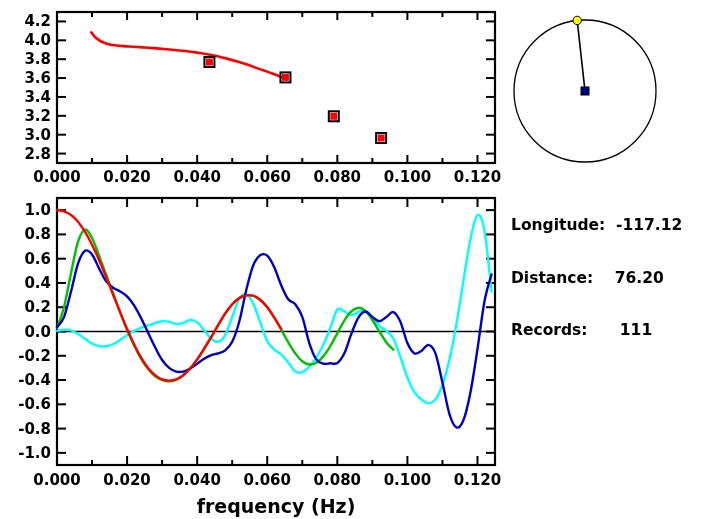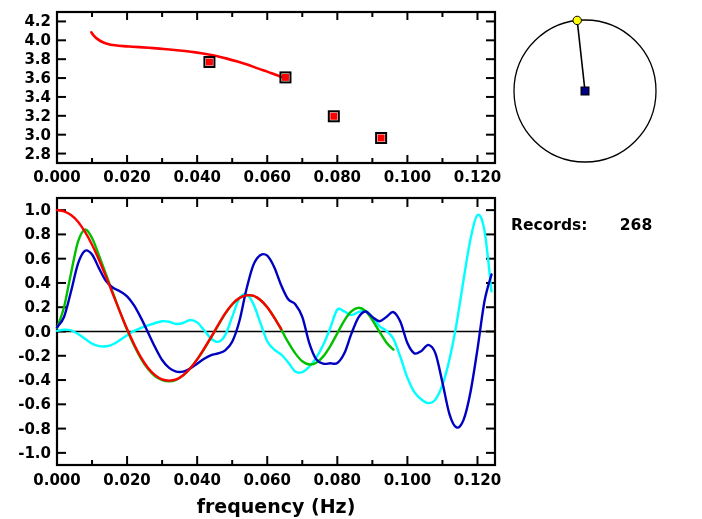--- a/index.html
+++ b/index.html
@@ -96,21 +96,23 @@
     </svg>
 
   <svg id="azimuth-svg" width="190" height="175" style="position:absolute;left:511px;top:5px;">
       <circle cx="74" cy="86" r="71" fill="none" stroke="#000000" stroke-width="1.3"></circle>
       <line x1="74" y1="86" x2="66.19654702843471" y2="15.430133047308573" stroke="#000000" stroke-width="1.6"></line>
       <rect x="70" y="82" width="8" height="8" fill="#000080" stroke="#000" stroke-width="1"></rect>
       <circle cx="66.19654702843471" cy="15.430133047308573" r="4.2" fill="#ffff00" stroke="#000" stroke-width="1"></circle>
     </svg>
 
   <div class="info">
-    <span class="row">Records:      268</span>
+    <span class="row">Longitude:  -117.12</span>
+    <span class="row">Distance:    76.20</span>
+    <span class="row">Records:      111</span>
   </div>
 
   <svg id="lower-plot" width="510" height="325" style="position:absolute;left:0;top:193px;">
       <rect x="57" y="5" width="438" height="267" fill="none" stroke="#000" stroke-width="2.2"></rect>
       <line x1="57" y1="138.5" x2="495" y2="138.5" stroke="#000" stroke-width="1.4"></line>
       <line x1="57" y1="272" x2="57" y2="263" stroke="#000" stroke-width="2"></line>
       <line x1="57" y1="5" x2="57" y2="14" stroke="#000" stroke-width="2"></line>
       <text x="57" y="292" text-anchor="middle" class="axis-text">0.000</text>
       <line x1="127.08" y1="272" x2="127.08" y2="263" stroke="#000" stroke-width="2"></line>
       <line x1="127.08" y1="5" x2="127.08" y2="14" stroke="#000" stroke-width="2"></line>

